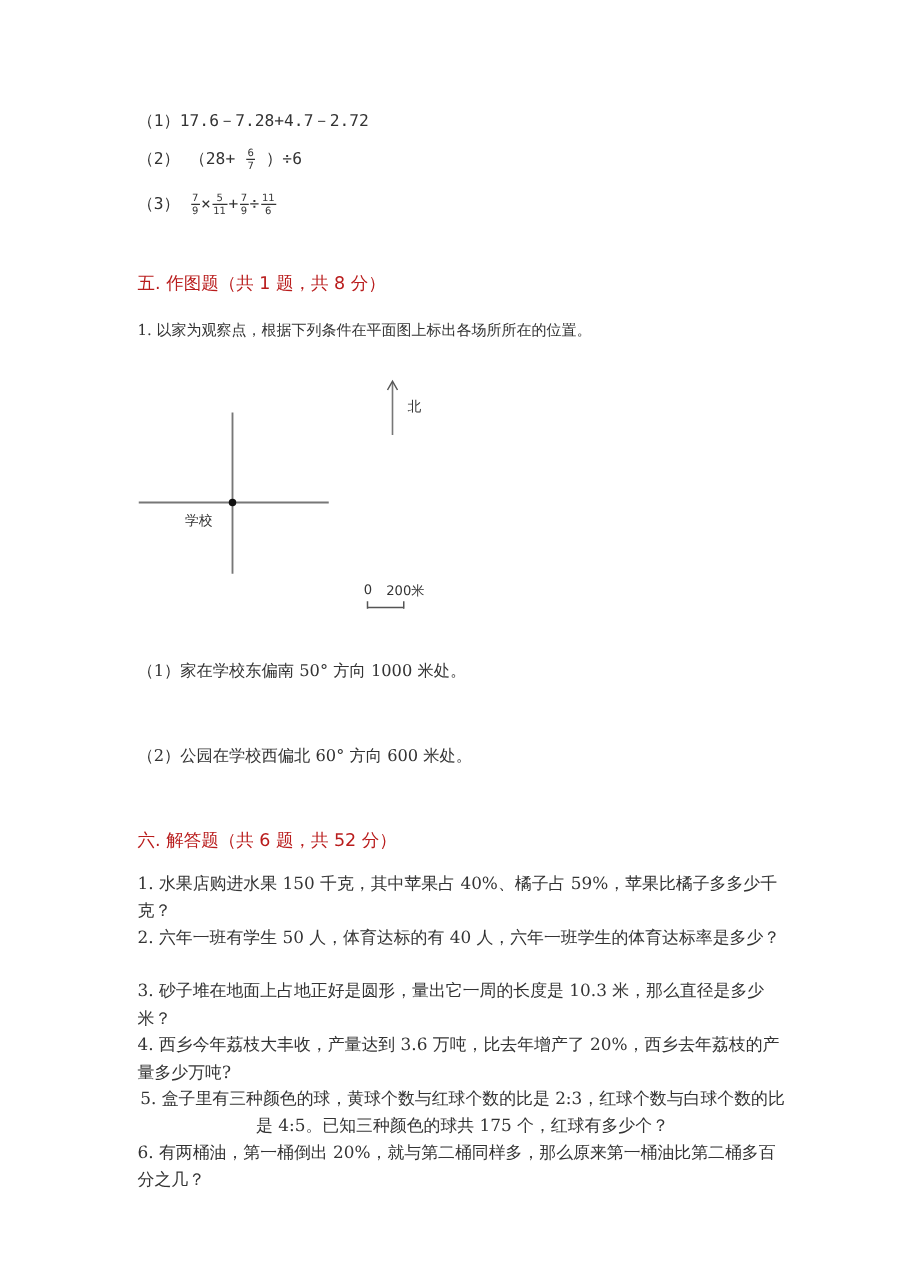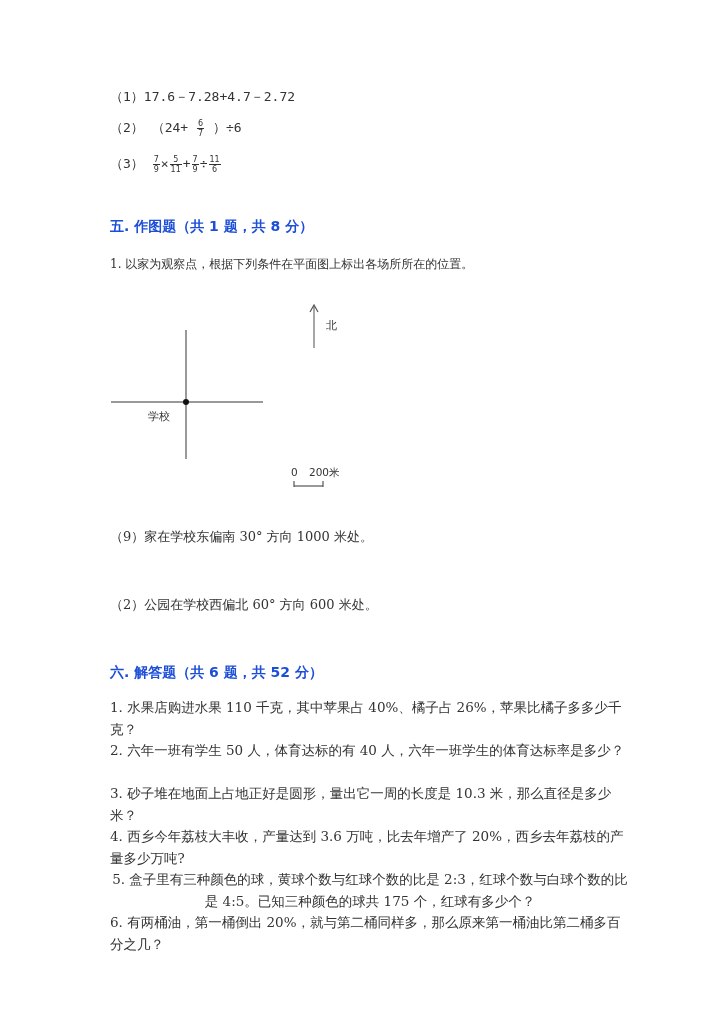--- a/index.html
+++ b/index.html
@@ -6,35 +6,35 @@
     body {
       width: 720px; height: 1018px; position: relative; overflow: hidden;
       font-family: "DejaVu Serif", "Liberation Serif", serif;
       color: #222;
     }
     .abs { position: absolute; white-space: nowrap; }
     .calc { font-family: "DejaVu Sans Mono", "Liberation Mono", monospace; font-size: 13px; color: #333; }
     .frac { display: inline-block; vertical-align: middle; text-align: center; font-size: 8px; line-height: 9px; margin: 0 1px; font-family: "DejaVu Sans", sans-serif; }
     .frac .num { display: block; border-bottom: 1px solid #333; padding: 0 1px; }
     .frac .den { display: block; padding: 0 1px; }
-    .heading { font-family: "DejaVu Sans", "Liberation Sans", sans-serif; font-weight: bold; font-size: 14px; color: #1d4ed8; }
+    .heading { font-family: "DejaVu Sans", "Liberation Sans", sans-serif; font-weight: normal; font-size: 14px; color: #b91c1c; }
     .body-text { font-size: 12px; color: #333; line-height: 21px; }
     .sub-text { font-size: 13px; color: #333; }
     .problem { position: absolute; left: 110px; width: 520px; font-size: 13.5px; line-height: 21.5px; color: #333; white-space: normal; }
   </style>
 </head>
 <body>
 
 <div class="abs calc" style="left:110px; top:88px;">
   <span>（1）</span><span>17.6－7.28+4.7－2.72</span>
 </div>
 
 <div class="abs calc" style="left:110px; top:116px; height:24px; line-height:24px;">
   <span>（2）</span>
-  <span>（24+</span>
+  <span>（28+</span>
   <span class="frac"><span class="num">6</span><span class="den">7</span></span>
   <span>）÷6</span>
 </div>
 
 <div class="abs calc" style="left:110px; top:152px; height:24px; line-height:24px;">
   <span>（3）</span>
   <span class="frac"><span class="num">7</span><span class="den">9</span></span><span>×</span><span class="frac"><span class="num">5</span><span class="den">11</span></span><span>+</span><span class="frac"><span class="num">7</span><span class="den">9</span></span><span>÷</span><span class="frac"><span class="num">11</span><span class="den">6</span></span>
 </div>
 
 <div class="abs heading" style="left:110px; top:218px;">五. 作图题（共 1 题，共 8 分）</div>
@@ -54,23 +54,23 @@
     <line x1="294" y1="486" x2="323" y2="486" stroke="#555" stroke-width="1.2"></line>
     <line x1="294" y1="481" x2="294" y2="487" stroke="#555" stroke-width="1.2"></line>
     <line x1="323" y1="481" x2="323" y2="487" stroke="#555" stroke-width="1.2"></line>
   </g>
 </svg>
 <div class="abs" style="left:148px; top:409px; font-family:'DejaVu Sans',sans-serif; font-size:11px; color:#333;">学校</div>
 <div class="abs" style="left:326px; top:318px; font-family:'DejaVu Sans',sans-serif; font-size:11px; color:#333;">北</div>
 <div class="abs" style="left:291px; top:466px; font-family:'DejaVu Sans',sans-serif; font-size:10.5px; color:#333;">0</div>
 <div class="abs" style="left:309px; top:466px; font-family:'DejaVu Sans',sans-serif; font-size:10.5px; color:#333;">200米</div>
 
-<div class="abs sub-text" style="left:110px; top:528px;">（9）家在学校东偏南 30° 方向 1000 米处。</div>
+<div class="abs sub-text" style="left:110px; top:528px;">（1）家在学校东偏南 50° 方向 1000 米处。</div>
 <div class="abs sub-text" style="left:110px; top:596px;">（2）公园在学校西偏北 60° 方向 600 米处。</div>
 
 <div class="abs heading" style="left:110px; top:664px;">六. 解答题（共 6 题，共 52 分）</div>
 
-<div class="problem" style="top:697px;">1. 水果店购进水果 110 千克，其中苹果占 40%、橘子占 26%，苹果比橘子多多少千克？</div>
+<div class="problem" style="top:697px;">1. 水果店购进水果 150 千克，其中苹果占 40%、橘子占 59%，苹果比橘子多多少千克？</div>
 <div class="problem" style="top:740px;">2. 六年一班有学生 50 人，体育达标的有 40 人，六年一班学生的体育达标率是多少？</div>
 <div class="problem" style="top:783px;">3. 砂子堆在地面上占地正好是圆形，量出它一周的长度是 10.3 米，那么直径是多少米？</div>
 <div class="problem" style="top:826px;">4. 西乡今年荔枝大丰收，产量达到 3.6 万吨，比去年增产了 20%，西乡去年荔枝的产量多少万吨?</div>
 <div class="problem" style="top:869px;text-align:center;">5. 盒子里有三种颜色的球，黄球个数与红球个数的比是 2:3，红球个数与白球个数的比是 4:5。已知三种颜色的球共 175 个，红球有多少个？</div>
 <div class="problem" style="top:912px;">6. 有两桶油，第一桶倒出 20%，就与第二桶同样多，那么原来第一桶油比第二桶多百分之几？</div>
 
 </body></html>

